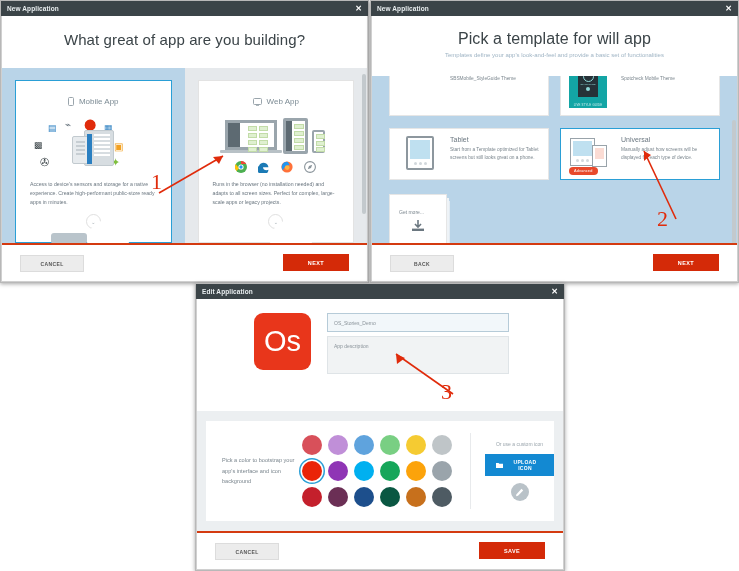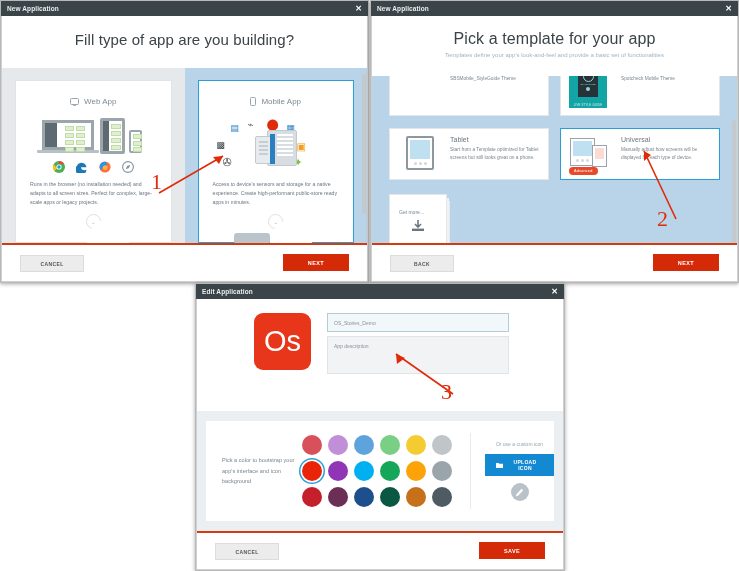--- a/index.html
+++ b/index.html
@@ -153,111 +153,23 @@
 </style>
 </head>
 <body>
 
 <div class="dialog" id="panel1">
   <div class="titlebar">
     <div class="t">New Application</div>
     <div class="x">✕</div>
   </div>
   <div class="dlgbody">
-    <div class="headline">Fill type of app are you building?</div>
+    <div class="headline">What great of app are you building?</div>
 
     <div class="typearea">
-
-      <div class="typecol left">
-        <div class="typecard">
-          <div class="cardhead">
-            <span>
-              <svg width="9" height="8" viewBox="0 0 9 8">
-                  <rect x="0.5" y="0.5" width="8" height="6" rx="1" fill="none" stroke="#9aa5ac"></rect>
-                  <rect x="3" y="7" width="3" height="0.8" fill="#9aa5ac"></rect>
-                </svg>
-            </span>
-            <span class="lbl">Web App</span>
-          </div>
-          <div class="cardart">
-            <div class="laptop">
-              <div class="scr">
-                <div class="side"></div>
-                <div class="grid">
-                  <div class="gridrow">
-                      <span class="gcell"></span>
-                      <span class="gcell"></span>
-                    </div>
-                  <div class="gridrow" style="margin-top:2px">
-                      <span class="gcell"></span>
-                      <span class="gcell"></span>
-                    </div>
-                  <div class="gridrow" style="margin-top:2px">
-                      <span class="gcell"></span>
-                      <span class="gcell"></span>
-                    </div>
-                  <div class="gridrow" style="margin-top:2px">
-                      <span class="gcell"></span>
-                      <span class="gcell"></span>
-                    </div>
-                </div>
-              </div>
-              <div class="base"></div>
-            </div>
-            <div class="tabdev">
-              <div style="width:6px;height:100%;background:#5d6a72;float:left"></div>
-              <div style="margin-left:8px;padding-top:3px">
-                <div class="gcell" style="width:8px;margin-bottom:2px"></div>
-                <div class="gcell" style="width:8px;margin-bottom:2px"></div>
-                <div class="gcell" style="width:8px;margin-bottom:2px"></div>
-                <div class="gcell" style="width:8px;"></div>
-              </div>
-            </div>
-            <div class="phdev">
-              <div style="padding:2px 2px">
-                <div class="gcell" style="width:7px;margin-bottom:1.5px"></div>
-                <div class="gcell" style="width:7px;margin-bottom:1.5px"></div>
-                <div class="gcell" style="width:7px;"></div>
-              </div>
-            </div>
-            <div class="browsers">
-              <span class="b">
-                <svg width="12" height="12" viewBox="0 0 12 12">
-                    <circle cx="6" cy="6" r="6" fill="#4caf50"></circle>
-                    <path d="M6 0 A6 6 0 0 1 11.2 3 L6 3 Z" fill="#f44336"></path>
-                    <path d="M0.8 3 L4 7.5 L1.5 10 A6 6 0 0 1 0.8 3 Z" fill="#ffc107"></path>
-                    <circle cx="6" cy="6" r="2.6" fill="#fff"></circle>
-                    <circle cx="6" cy="6" r="1.7" fill="#2196f3"></circle>
-                  </svg>
-              </span>
-              <span class="b">
-                <svg width="12" height="12" viewBox="0 0 12 12">
-                    <path d="M10.5 8.8 A5.5 5.5 0 1 1 1.2 4.4 C2.4 1.6 6 1 8.2 2.6 C10 3.9 10.4 5.6 10.4 6.3 L5 6.3 C5 8 6.6 9.3 8.4 9.3 C9.3 9.3 10.1 9 10.5 8.8 Z" fill="#1b7ab5"></path>
-                  </svg>
-              </span>
-              <span class="b">
-                <svg width="12" height="12" viewBox="0 0 12 12">
-                    <circle cx="6" cy="6" r="5.6" fill="#ff7139"></circle>
-                    <path d="M6 0.8 A5.2 5.2 0 0 0 2 9.4 C3 6 5.5 5.2 8.5 4 C7.8 2 7 1.1 6 0.8 Z" fill="#2196f3"></path>
-                    <circle cx="6.2" cy="6.6" r="2.4" fill="#ffb23f"></circle>
-                  </svg>
-              </span>
-              <span class="b">
-                <svg width="12" height="12" viewBox="0 0 12 12">
-                    <circle cx="6" cy="6" r="5.4" fill="none" stroke="#8a949b" stroke-width="1.1"></circle>
-                    <path d="M8.2 3.8 L5 5.1 L3.8 8.2 L7 6.9 Z" fill="#8a949b"></path>
-                  </svg>
-              </span>
-            </div>
-          </div>
-          <div class="cardtext">Runs in the browser (no installation needed) and adapts to all screen sizes. Perfect for complex, large-scale apps or legacy projects.</div>
-          <div class="chev">⌄</div>
-          <div class="bigcircle"></div>
-        </div>
-      </div>
 
       <div class="typecol right">
         <div class="typecard">
           <div class="cardhead">
             <span>
               <svg width="6" height="9" viewBox="0 0 6 9">
                   <rect x="0.5" y="0.5" width="5" height="8" rx="1" fill="none" stroke="#9aa5ac"></rect>
                 </svg>
             </span>
             <span class="lbl">Mobile App</span>
@@ -294,20 +206,108 @@
                 <div class="bluebar"></div>
               </div>
             </div>
           </div>
           <div class="cardtext">Access to device's sensors and storage for a native experience. Create high-performant public-store ready apps in minutes.</div>
           <div class="chev">⌄</div>
           <div class="bigcircle"></div>
           <div class="grayblob"></div>
         </div>
       </div>
+
+      <div class="typecol left">
+        <div class="typecard">
+          <div class="cardhead">
+            <span>
+              <svg width="9" height="8" viewBox="0 0 9 8">
+                  <rect x="0.5" y="0.5" width="8" height="6" rx="1" fill="none" stroke="#9aa5ac"></rect>
+                  <rect x="3" y="7" width="3" height="0.8" fill="#9aa5ac"></rect>
+                </svg>
+            </span>
+            <span class="lbl">Web App</span>
+          </div>
+          <div class="cardart">
+            <div class="laptop">
+              <div class="scr">
+                <div class="side"></div>
+                <div class="grid">
+                  <div class="gridrow">
+                      <span class="gcell"></span>
+                      <span class="gcell"></span>
+                    </div>
+                  <div class="gridrow" style="margin-top:2px">
+                      <span class="gcell"></span>
+                      <span class="gcell"></span>
+                    </div>
+                  <div class="gridrow" style="margin-top:2px">
+                      <span class="gcell"></span>
+                      <span class="gcell"></span>
+                    </div>
+                  <div class="gridrow" style="margin-top:2px">
+                      <span class="gcell"></span>
+                      <span class="gcell"></span>
+                    </div>
+                </div>
+              </div>
+              <div class="base"></div>
+            </div>
+            <div class="tabdev">
+              <div style="width:6px;height:100%;background:#5d6a72;float:left"></div>
+              <div style="margin-left:8px;padding-top:3px">
+                <div class="gcell" style="width:8px;margin-bottom:2px"></div>
+                <div class="gcell" style="width:8px;margin-bottom:2px"></div>
+                <div class="gcell" style="width:8px;margin-bottom:2px"></div>
+                <div class="gcell" style="width:8px;"></div>
+              </div>
+            </div>
+            <div class="phdev">
+              <div style="padding:2px 2px">
+                <div class="gcell" style="width:7px;margin-bottom:1.5px"></div>
+                <div class="gcell" style="width:7px;margin-bottom:1.5px"></div>
+                <div class="gcell" style="width:7px;"></div>
+              </div>
+            </div>
+            <div class="browsers">
+              <span class="b">
+                <svg width="12" height="12" viewBox="0 0 12 12">
+                    <circle cx="6" cy="6" r="6" fill="#4caf50"></circle>
+                    <path d="M6 0 A6 6 0 0 1 11.2 3 L6 3 Z" fill="#f44336"></path>
+                    <path d="M0.8 3 L4 7.5 L1.5 10 A6 6 0 0 1 0.8 3 Z" fill="#ffc107"></path>
+                    <circle cx="6" cy="6" r="2.6" fill="#fff"></circle>
+                    <circle cx="6" cy="6" r="1.7" fill="#2196f3"></circle>
+                  </svg>
+              </span>
+              <span class="b">
+                <svg width="12" height="12" viewBox="0 0 12 12">
+                    <path d="M10.5 8.8 A5.5 5.5 0 1 1 1.2 4.4 C2.4 1.6 6 1 8.2 2.6 C10 3.9 10.4 5.6 10.4 6.3 L5 6.3 C5 8 6.6 9.3 8.4 9.3 C9.3 9.3 10.1 9 10.5 8.8 Z" fill="#1b7ab5"></path>
+                  </svg>
+              </span>
+              <span class="b">
+                <svg width="12" height="12" viewBox="0 0 12 12">
+                    <circle cx="6" cy="6" r="5.6" fill="#ff7139"></circle>
+                    <path d="M6 0.8 A5.2 5.2 0 0 0 2 9.4 C3 6 5.5 5.2 8.5 4 C7.8 2 7 1.1 6 0.8 Z" fill="#2196f3"></path>
+                    <circle cx="6.2" cy="6.6" r="2.4" fill="#ffb23f"></circle>
+                  </svg>
+              </span>
+              <span class="b">
+                <svg width="12" height="12" viewBox="0 0 12 12">
+                    <circle cx="6" cy="6" r="5.4" fill="none" stroke="#8a949b" stroke-width="1.1"></circle>
+                    <path d="M8.2 3.8 L5 5.1 L3.8 8.2 L7 6.9 Z" fill="#8a949b"></path>
+                  </svg>
+              </span>
+            </div>
+          </div>
+          <div class="cardtext">Runs in the browser (no installation needed) and adapts to all screen sizes. Perfect for complex, large-scale apps or legacy projects.</div>
+          <div class="chev">⌄</div>
+          <div class="bigcircle"></div>
+        </div>
+      </div>
       <div class="scrollbar" style="top:6px;height:140px"></div>
     </div>
 
     <div class="footer">
       <div class="inner">
         <div class="btn-sec">CANCEL</div>
         <div class="btn-pri">NEXT</div>
       </div>
     </div>
   </div>
@@ -318,21 +318,21 @@
   </svg>
   <div class="ann" style="left:150px;top:168px">1</div>
 </div>
 
 <div class="dialog" id="panel2">
   <div class="titlebar">
     <div class="t">New Application</div>
     <div class="x">✕</div>
   </div>
   <div class="dlgbody">
-    <div class="headline">Pick a template for your app</div>
+    <div class="headline">Pick a template for will app</div>
     <div class="subline">Templates define your app's look-and-feel and provide a basic set of functionalities</div>
 
     <div class="tplarea">
 
       <div class="clipped">
         <div class="tplcard">
           <div class="art"></div>
           <div class="txt">
             <div class="nm"></div>
             <div class="ds">Starter App Template Module based on SBSMobile_StyleGuide Theme</div>

